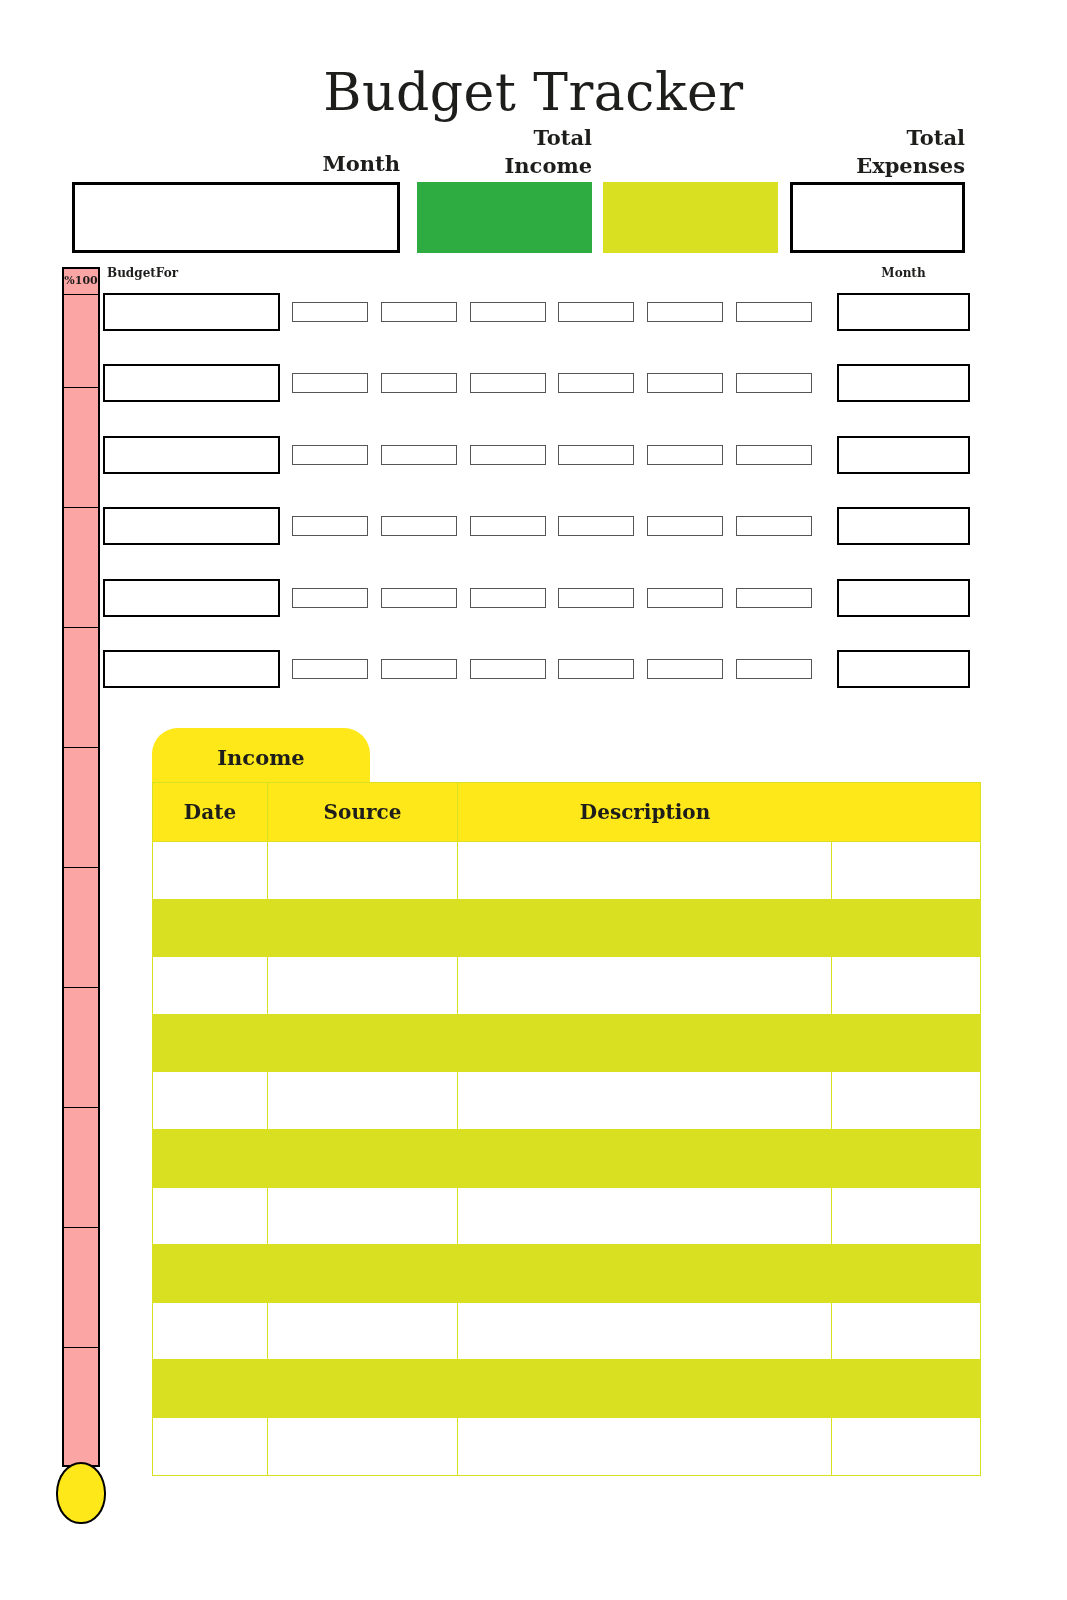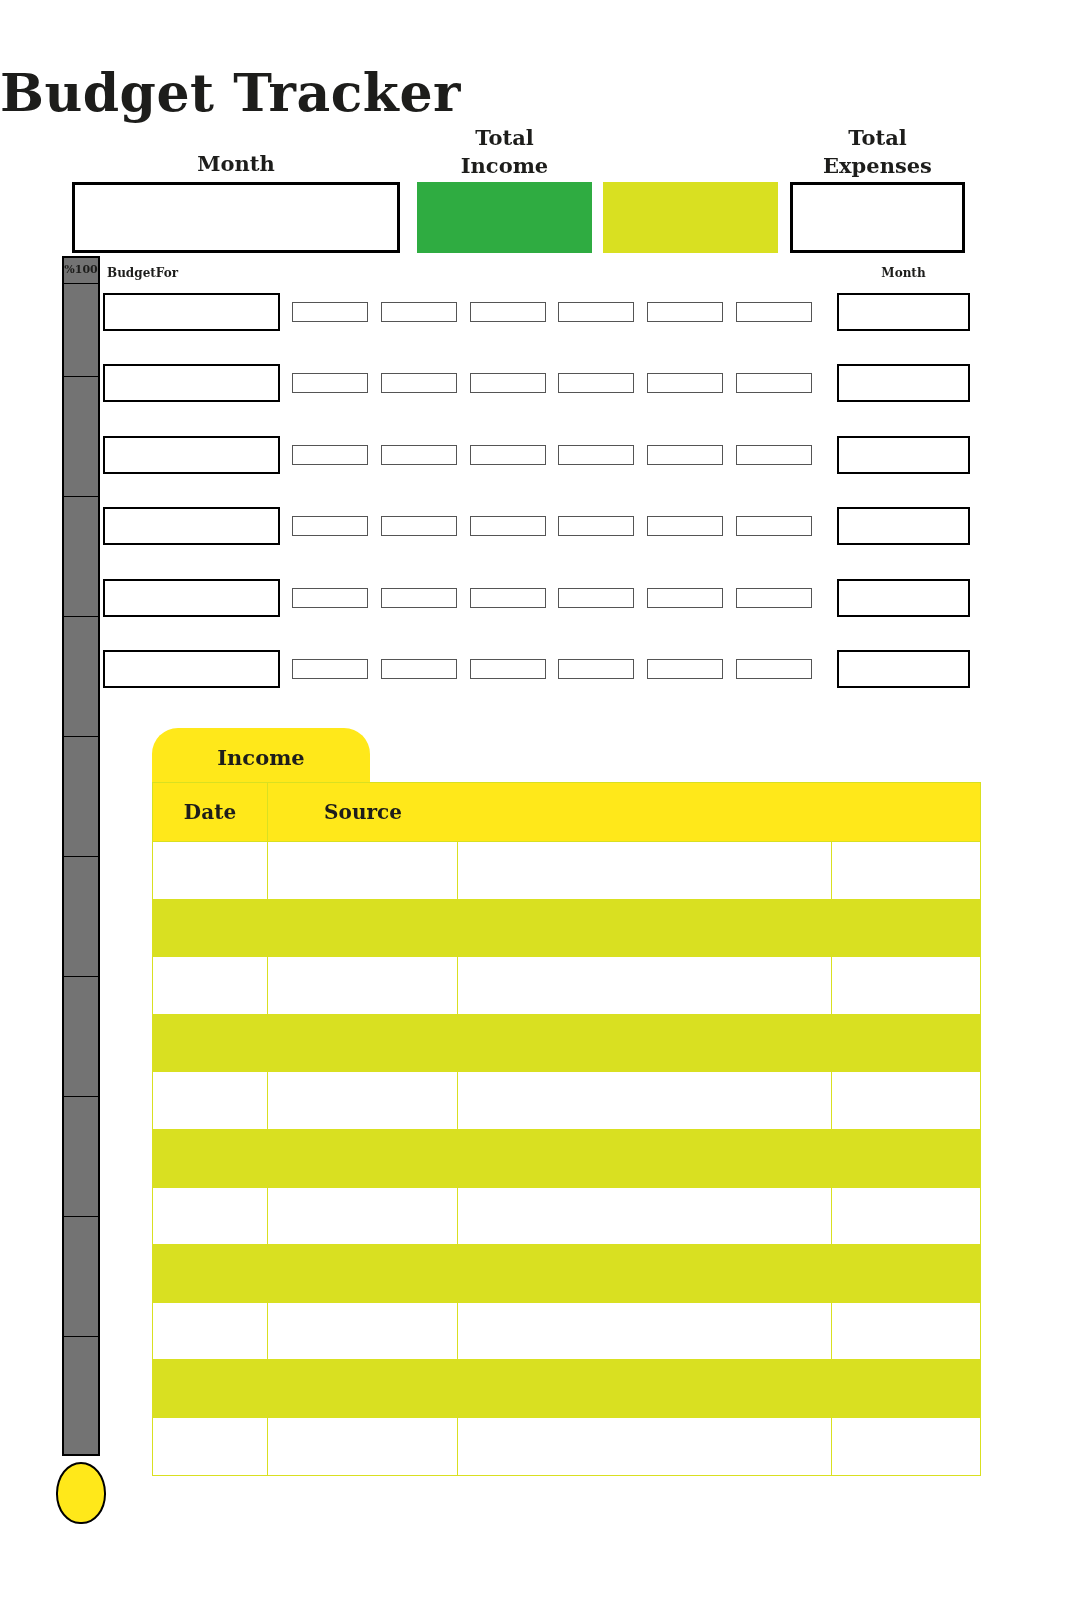--- a/index.html
+++ b/index.html
@@ -1,31 +1,31 @@
 <!DOCTYPE html>
 <html style="--green: #2fac41; --yg: #d9e021; --yellow: #ffe81a;"><head>
 <meta charset="utf-8">
 <style>
   html,body{margin:0;padding:0;background:#ffffff;}
   .page{position:relative;width:1067px;height:1600px;background:#fff;font-family:"DejaVu Serif",serif;color:#1d1d1b;overflow:hidden;}
 
-  .title{position:absolute;top:62px;left:0;width:100%;margin:0;text-align:left;font-size:52px;font-weight:700;letter-spacing:.5px;color:#1d1d1b;}
-
-  .hdr-label{position:absolute;font-size:21px;font-weight:700;text-align:center;white-space:pre-line;line-height:1.32;}
+  .title{position:absolute;top:62px;left:0;width:100%;margin:0;text-align:center;font-size:52px;font-weight:400;letter-spacing:.5px;color:#1d1d1b;}
+
+  .hdr-label{position:absolute;font-size:21px;font-weight:700;text-align:right;white-space:pre-line;line-height:1.32;}
   .month-label{left:72px;width:328px;top:150px;}
   .income-label{left:417px;width:175px;top:124px;}
   .expenses-label{left:790px;width:175px;top:124px;}
 
   .hdr-box{position:absolute;top:182px;height:71px;box-sizing:border-box;}
   .month-box{left:72px;width:328px;background:#fff;border:3px solid #000;}
   .green-box{left:417px;width:175px;background:var(--green,#2fac41);}
   .accent-box{left:603px;width:175px;background:var(--yg,#d9e021);}
   .expenses-box{left:790px;width:175px;background:#fff;border:3px solid #000;}
 
-  .thermo{position:absolute;left:62px;top:256px;width:38px;height:1200px;border:2px solid #000;box-sizing:border-box;background:#737373;}
+  .thermo{position:absolute;left:62px;top:267px;width:38px;height:1200px;border:2px solid #000;box-sizing:border-box;background:#fca5a5;}
   .thermo-top-label{position:absolute;left:0;top:0;width:100%;height:26px;border-bottom:1.6px solid #000;box-sizing:border-box;font-size:11px;font-weight:700;text-align:center;line-height:24px;}
   .thermo-line{position:absolute;left:0;width:100%;height:0;border-top:1.6px solid #000;}
   .thermo-bulb{position:absolute;left:56px;top:1462px;width:50px;height:62px;background:var(--yellow,#ffe81a);border:2px solid #000;border-radius:50% 50% 48% 48%;box-sizing:border-box;}
 
   .section-label{position:absolute;top:266px;font-size:12px;font-weight:700;}
   .budget-for-label{left:107px;}
   .budget-label{left:837px;width:133px;text-align:center;}
 
   .budget-rows{position:absolute;left:0;top:293px;width:1067px;height:440px;}
   .budget-row{position:absolute;left:0;width:1067px;height:40px;}
@@ -157,20 +157,21 @@
     </div>
 
   <div class="income-tab">
     <span>Income</span>
   </div>
 
   <div class="income-table">
     <div class="income-head">
         <div class="income-head-cell">Date</div>
         <div class="income-head-cell">Source</div>
+        <div class="income-head-cell">Description</div>
       </div>
     <div>
         <div class="income-row">
           <div class="income-cell"></div>
           <div class="income-cell"></div>
           <div class="income-cell"></div>
           <div class="income-cell"></div>
         </div>
         <div class="income-row alt">
           <div class="income-cell"></div>

